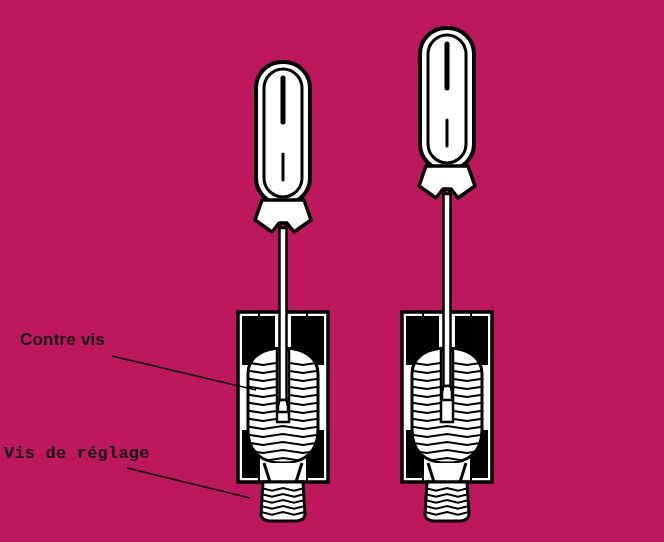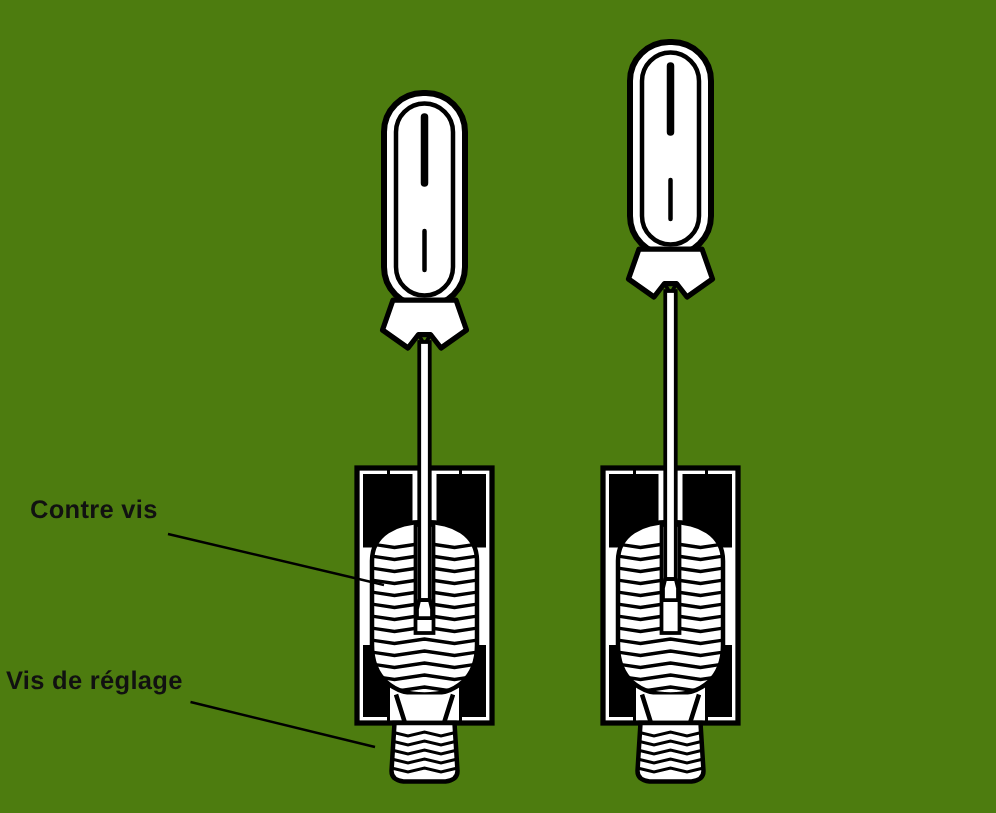--- a/index.html
+++ b/index.html
@@ -1,40 +1,40 @@
 <!DOCTYPE html>
 <html><head>
 <meta charset="utf-8">
 <style>
   html, body { margin: 0; padding: 0; background: #ffffff; }
   .page {
     position: relative;
     width: 664px;
     height: 542px;
-    background: #4d7c0f;
+    background: #be185d;
     overflow: hidden;
     font-family: "Liberation Sans", sans-serif;
   }
   svg.diagram {
     position: absolute;
     left: 0; top: 0;
     width: 664px;
     height: 542px;
   }
   .callout-label {
     position: absolute;
     font-family: "Liberation Sans", sans-serif;
     font-weight: 700;
     font-size: 17px;
     color: #111111;
     white-space: nowrap;
     letter-spacing: 0.2px;
   }
   .label-contre-vis   { left: 20px; top: 330px; }
-  .label-vis-reglage  { left: 4px;  top: 444px; }
+  .label-vis-reglage  { left: 4px;  top: 444px; font-family: Liberation Mono, monospace; }
 </style>
 </head>
 <body>
 
 <div class="page">
 
   <svg class="diagram" viewBox="0 0 664 542" aria-hidden="true">
     <defs>
 
       <g id="handle">

